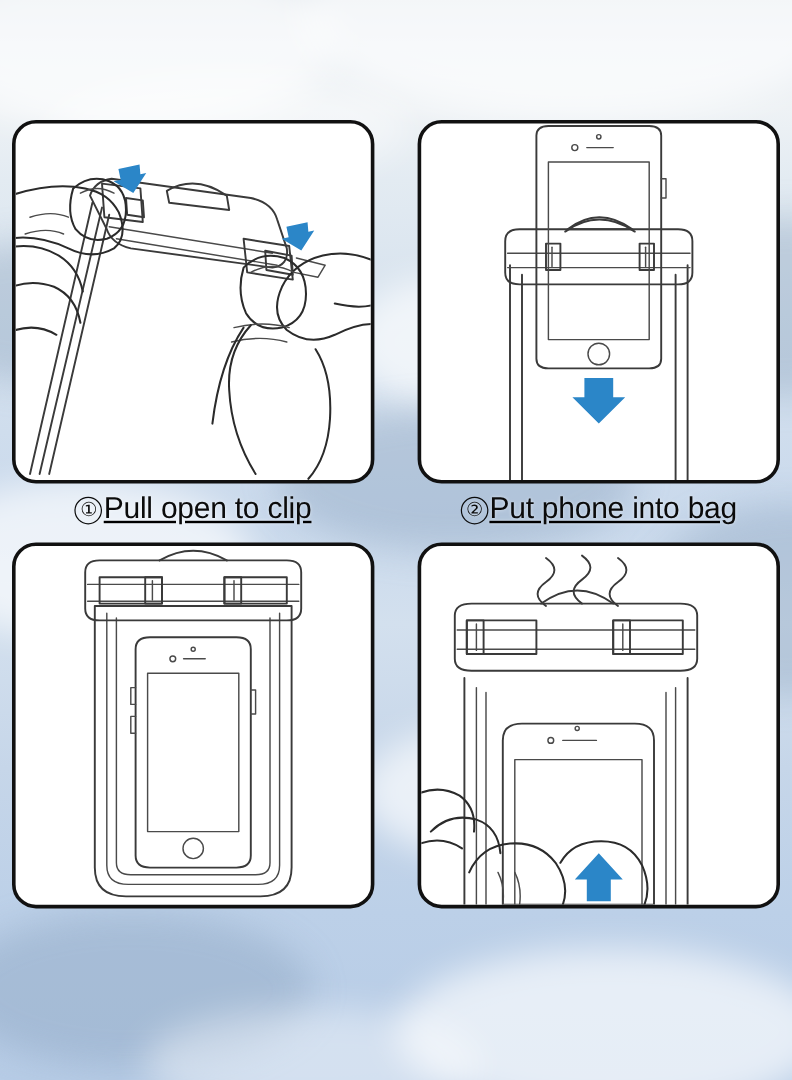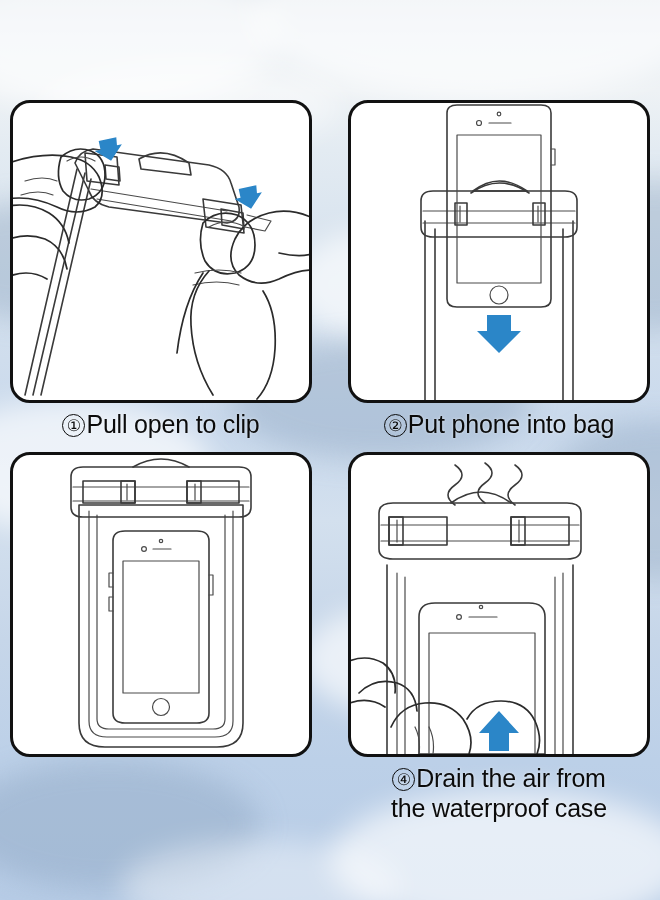--- a/index.html
+++ b/index.html
@@ -43,20 +43,21 @@
 
   
   .grid {
     position: absolute;
     left: 0; top: 0;
     width: 660px; height: 900px;
   }
   .step {
     position: absolute;
     width: 302px;
+    text-decoration: underline;
   }
   .step.c1 { left: 10px; }
   .step.c2 { left: 348px; }
   .step.r1 { top: 100px; }
   .step.r2 { top: 452px; }
 
   .panel {
     position: relative;
     width: 302px;
     height: 303px;
@@ -305,18 +306,16 @@
           <path class="ln-h" d="M116 264 Q126 246 150 246 Q174 246 184 266 Q192 284 186 299"></path>
           <path class="ln-t" d="M64 272 Q70 284 68 299"></path>
           <path class="ln-t" d="M78 272 Q84 284 82 299"></path>
           <path class="ln-h" d="M-6 250 Q16 240 34 252"></path>
 
           <g>
             <path d="M138 296 L138 278 L128 278 L148 256 L168 278 L158 278 L158 296 Z" fill="#2b86c8"></path>
           </g>
         </svg>
       </div>
-      <div class="caption"><span class="num">④</span><span>Drain the air from
-the waterproof case</span></div>
     </div>
 
   </div>
 </div>
 
 </body></html>

